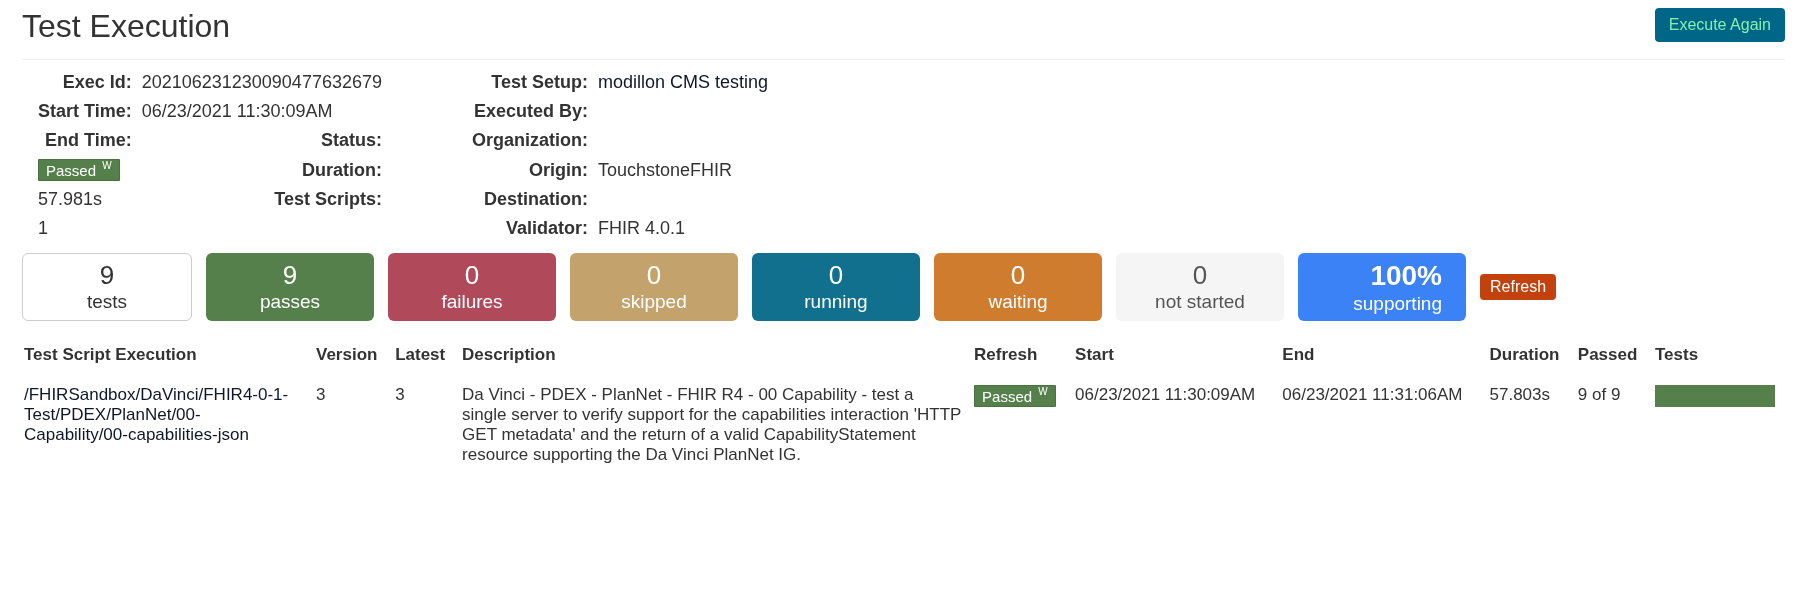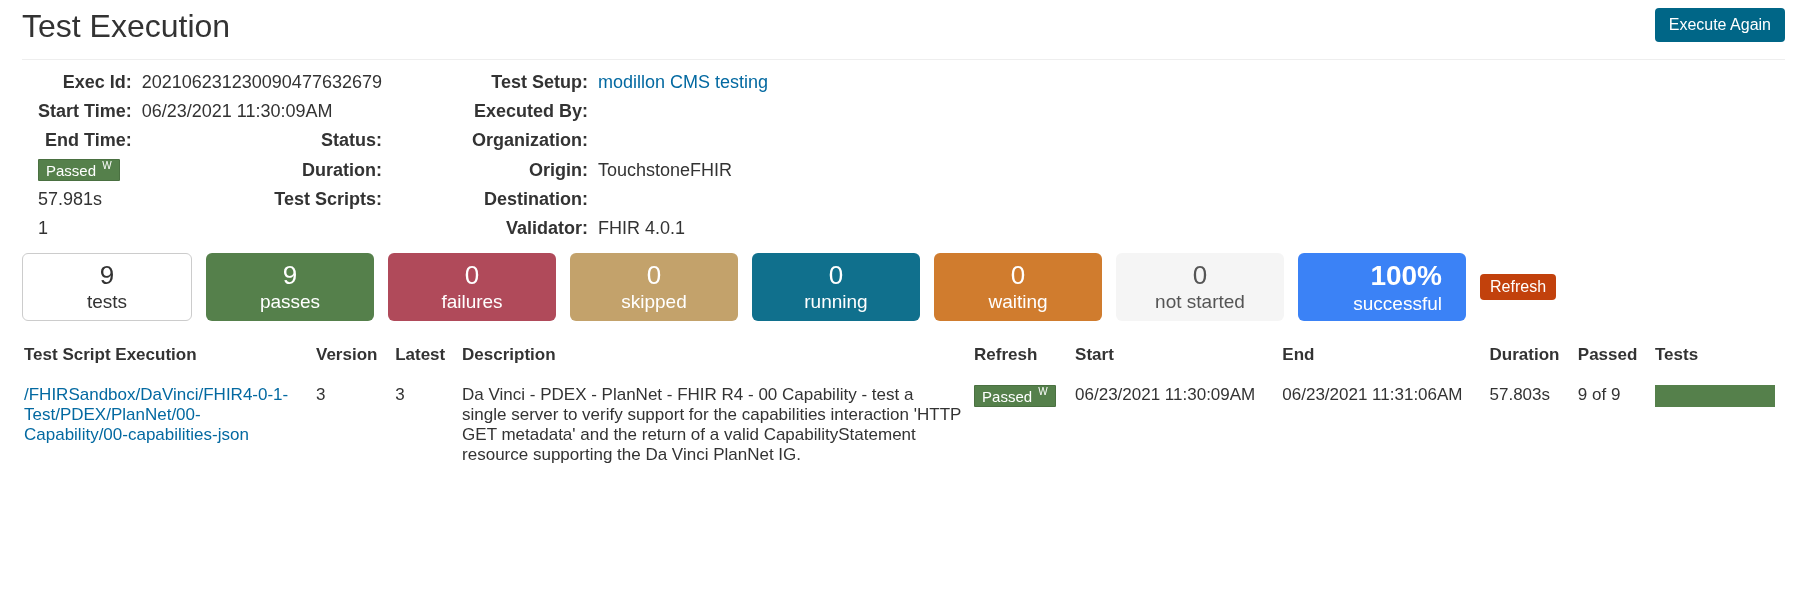--- a/index.html
+++ b/index.html
@@ -1,27 +1,27 @@
 <!DOCTYPE html>
 <html><head>
 <meta charset="utf-8">
 <style>
 html,body{margin:0;padding:0;font-family:"Helvetica Neue",Helvetica,Arial,sans-serif;color:#333;font-size:18px;}
 body{padding:0 22px 20px 22px;}
 .header-row{display:flex;justify-content:space-between;align-items:flex-start;border-bottom:1px solid #eee;padding:8px 0 14px 0;margin-bottom:12px;}
 h1{font-size:32px;font-weight:400;margin:0;color:#333;}
-.btn-primary{background:#006687;color:#ffffff;border:none;border-radius:4px;padding:8px 14px;font-size:16px;cursor:pointer;}
+.btn-primary{background:#006687;color:#86efac;border:none;border-radius:4px;padding:8px 14px;font-size:16px;cursor:pointer;}
 .btn-success{background:#c2410c;color:#fff;border:none;border-radius:4px;padding:4px 10px;font-size:16px;cursor:pointer;}
 
 .details{display:flex;gap:0;margin:0 0 14px 16px;}
 .detail-col{display:grid;grid-template-columns:auto auto;column-gap:10px;row-gap:8px;align-items:center;}
 .detail-col.left{margin-right:90px;}
 .d-label{text-align:right;font-weight:700;color:#333;white-space:nowrap;}
 .d-value{color:#333;}
-a.link{color:#0369a1;text-decoration:none;}
+a.link{color:#0f172a;text-decoration:none;}
 
 .badge{display:inline-block;background:#55804b;color:#fff;border-radius:1px;padding:1px 7px;font-size:15px;border:1px solid rgba(0,0,0,0.12);}
 .badge sup{font-size:10px;margin-left:2px;position:relative;top:-1px;}
 
 .stats{display:flex;align-items:stretch;gap:14px;margin:8px 0 16px 0;flex-wrap:wrap;}
 .stat{min-width:120px;border-radius:6px;padding:6px 24px;text-align:center;color:#fff;display:flex;flex-direction:column;justify-content:center;line-height:1.2;}
 .stat .num{font-size:26px;}
 .stat .lbl{font-size:19px;}
 .stat.tests{background:#fff;color:#333;border:1px solid #ccc;}
 .stat.passes{background:#55804b;}
@@ -101,21 +101,21 @@
   <div class="stat waiting">
       <span class="num">0</span>
       <span class="lbl">waiting</span>
     </div>
   <div class="stat notstarted">
       <span class="num">0</span>
       <span class="lbl">not started</span>
     </div>
   <div class="stat success">
       <span class="num">100%</span>
-      <span class="lbl">successful</span>
+      <span class="lbl">supporting</span>
     </div>
   <div class="refresh-wrap">
       <button class="btn-success">Refresh</button>
     </div>
 </div>
 
 <table>
   <thead>
     <tr>
       <th style="width:280px">Test Script Execution</th>

